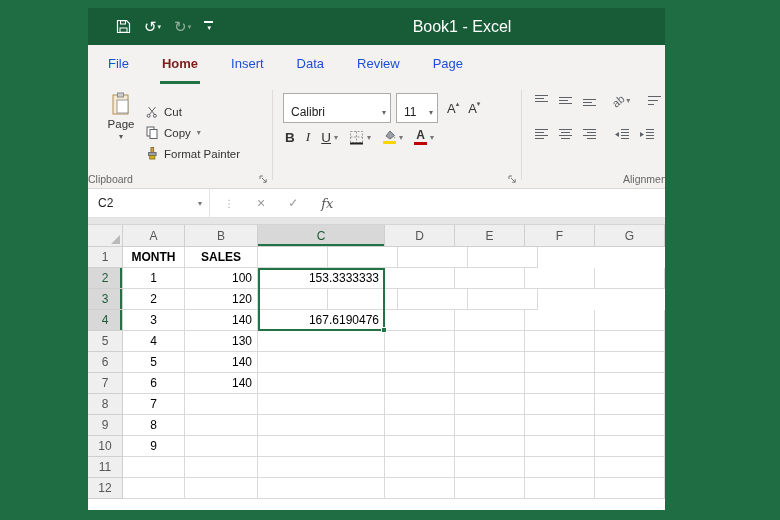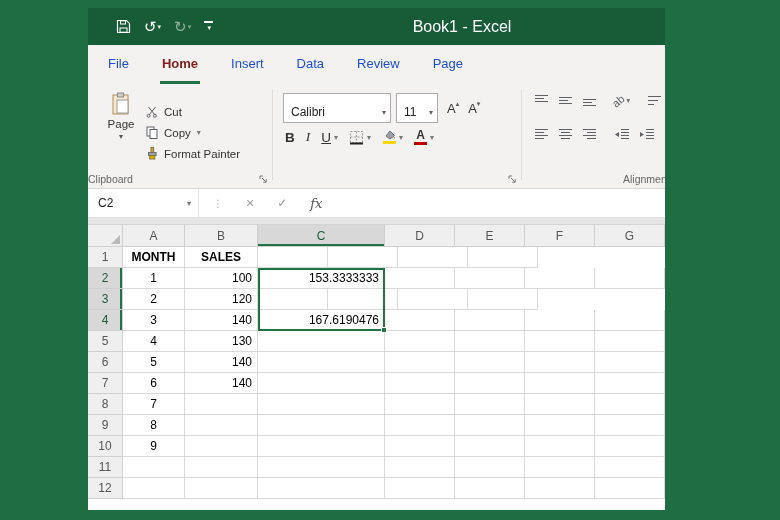--- a/index.html
+++ b/index.html
@@ -63,21 +63,21 @@
 
 .align-row1{position:absolute;left:12px;top:10px;display:flex;align-items:center;gap:9px}
 .align-row2{position:absolute;left:12px;top:44px;display:flex;align-items:center;gap:9px}
 .orient{display:flex;align-items:center;gap:2px;margin-left:6px}
 .orient .ab{display:inline-block;transform:rotate(-40deg);font-size:11px;color:#5f6368}
 .orient .dd{font-size:8px;color:#777}
 .ibtn{display:inline-flex;align-items:center;justify-content:center}
 
 
 .fbar{height:29px;background:#fff;display:flex;align-items:stretch;border-bottom:1px solid #e0e0e0}
-.namebox{width:111px;display:flex;align-items:center;padding-left:10px;font-size:12px;color:#222;border-right:1px solid #e3e3e3}
+.namebox{width:122px;display:flex;align-items:center;padding-left:10px;font-size:12px;color:#222;border-right:1px solid #e3e3e3}
 .namebox .dd{margin-left:auto;margin-right:7px;font-size:8px;color:#777}
 .fbar-icons{display:flex;align-items:center;gap:23px;padding:0 14px;color:#999}
 .fbar-icons .dots{font-size:10px;color:#aaa}
 .fbar-icons .x{font-size:14px;color:#9a9a9a}
 .fbar-icons .chk{font-size:12px;color:#9a9a9a}
 .fbar-icons .fx{font-size:13px;font-style:italic;font-family:"DejaVu Serif",serif;color:#555}
 .formula-text{display:flex;align-items:center;font-size:12px;color:#111;padding-left:10px;white-space:nowrap}
 
 .understrip{height:7px;background:#e6e6e6;border-bottom:1px solid #d4d4d4}
 

